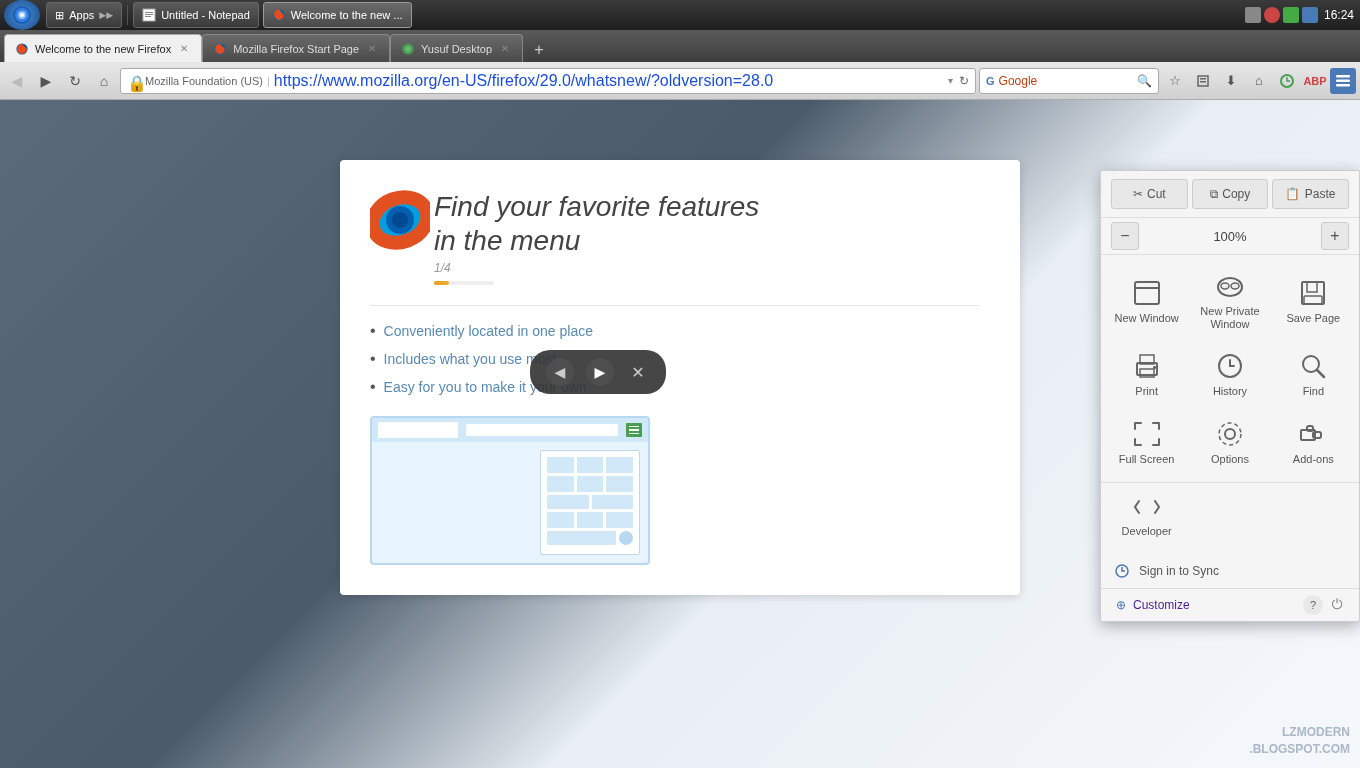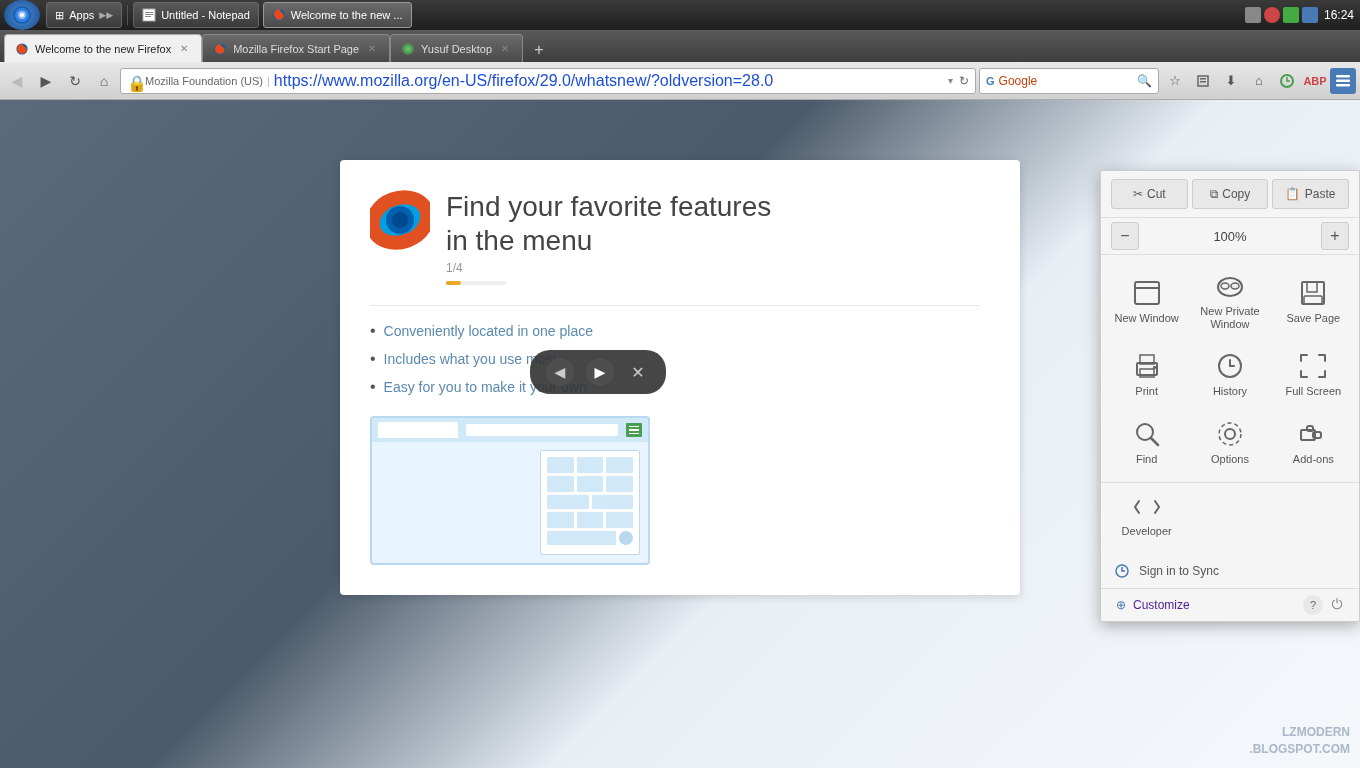--- a/index.html
+++ b/index.html
@@ -94,21 +94,21 @@
       display: flex; align-items: flex-start; justify-content: center;
       padding: 40px 60px; position: relative;
     }
 
     
     .feature-card {
       background: #fff; border-radius: 4px; padding: 30px 40px 30px 30px;
       max-width: 680px; width: 100%; position: relative; margin-top: 20px;
       box-shadow: 0 2px 8px rgba(0,0,0,0.15);
     }
-    .card-header { display: flex; align-items: flex-start; gap: 16px; margin-bottom: 20px; }
+    .card-header { display: flex; align-items: flex-start; gap: 4px; margin-bottom: 20px; font-style: italic; }
     .card-title { flex: 1; }
     .card-title h1 { font-size: 28px; font-weight: 300; color: #444; line-height: 1.2; }
     .card-counter { font-size: 12px; color: #999; margin-top: 4px; }
     .progress-bar { width: 60px; height: 4px; background: #eee; margin-top: 6px; border-radius: 2px; }
     .progress-fill { width: 15px; height: 4px; background: linear-gradient(to right, #e8a020, #f0b030); border-radius: 2px; }
     .card-divider { height: 1px; background: #e8e8e8; margin: 16px 0; }
     .feature-list { list-style: none; display: flex; flex-direction: column; gap: 10px; }
     .feature-item { display: flex; align-items: center; gap: 8px; font-size: 14px; color: #5a8ab0; }
     .bullet { color: #555; font-size: 16px; }
 
@@ -514,38 +514,38 @@
             <svg width="28" height="28" viewBox="0 0 28 28">
                 <circle cx="14" cy="14" r="11" fill="none" stroke="#666" stroke-width="2"></circle>
                 <path d="M14 8 L14 14 L18 14" stroke="#666" stroke-width="2" fill="none" stroke-linecap="round"></path>
               </svg>
           </div>
           <span class="menu-label">History</span>
         </div>
 
         <div class="menu-grid-item">
           <div class="menu-icon">
+            <svg width="28" height="28" viewBox="0 0 28 28">
+                <circle cx="12" cy="12" r="8" fill="none" stroke="#666" stroke-width="2"></circle>
+                <line x1="18" y1="18" x2="25" y2="25" stroke="#666" stroke-width="2.5" stroke-linecap="round"></line>
+              </svg>
+          </div>
+          <span class="menu-label">Find</span>
+        </div>
+
+        <div class="menu-grid-item">
+          <div class="menu-icon">
             <svg width="28" height="26" viewBox="0 0 28 26">
                 <path d="M2 2 L8 2 M2 2 L2 8" stroke="#666" stroke-width="2" fill="none" stroke-linecap="round"></path>
                 <path d="M26 2 L20 2 M26 2 L26 8" stroke="#666" stroke-width="2" fill="none" stroke-linecap="round"></path>
                 <path d="M2 24 L8 24 M2 24 L2 18" stroke="#666" stroke-width="2" fill="none" stroke-linecap="round"></path>
                 <path d="M26 24 L20 24 M26 24 L26 18" stroke="#666" stroke-width="2" fill="none" stroke-linecap="round"></path>
               </svg>
           </div>
           <span class="menu-label">Full Screen</span>
-        </div>
-
-        <div class="menu-grid-item">
-          <div class="menu-icon">
-            <svg width="28" height="28" viewBox="0 0 28 28">
-                <circle cx="12" cy="12" r="8" fill="none" stroke="#666" stroke-width="2"></circle>
-                <line x1="18" y1="18" x2="25" y2="25" stroke="#666" stroke-width="2.5" stroke-linecap="round"></line>
-              </svg>
-          </div>
-          <span class="menu-label">Find</span>
         </div>
 
         <div class="menu-grid-item">
           <div class="menu-icon">
             <svg width="28" height="28" viewBox="0 0 28 28">
                 <circle cx="14" cy="14" r="5" fill="none" stroke="#666" stroke-width="2"></circle>
                 <circle cx="14" cy="14" r="11" fill="none" stroke="#666" stroke-width="1.5" stroke-dasharray="4 3"></circle>
               </svg>
           </div>
           <span class="menu-label">Options</span>

